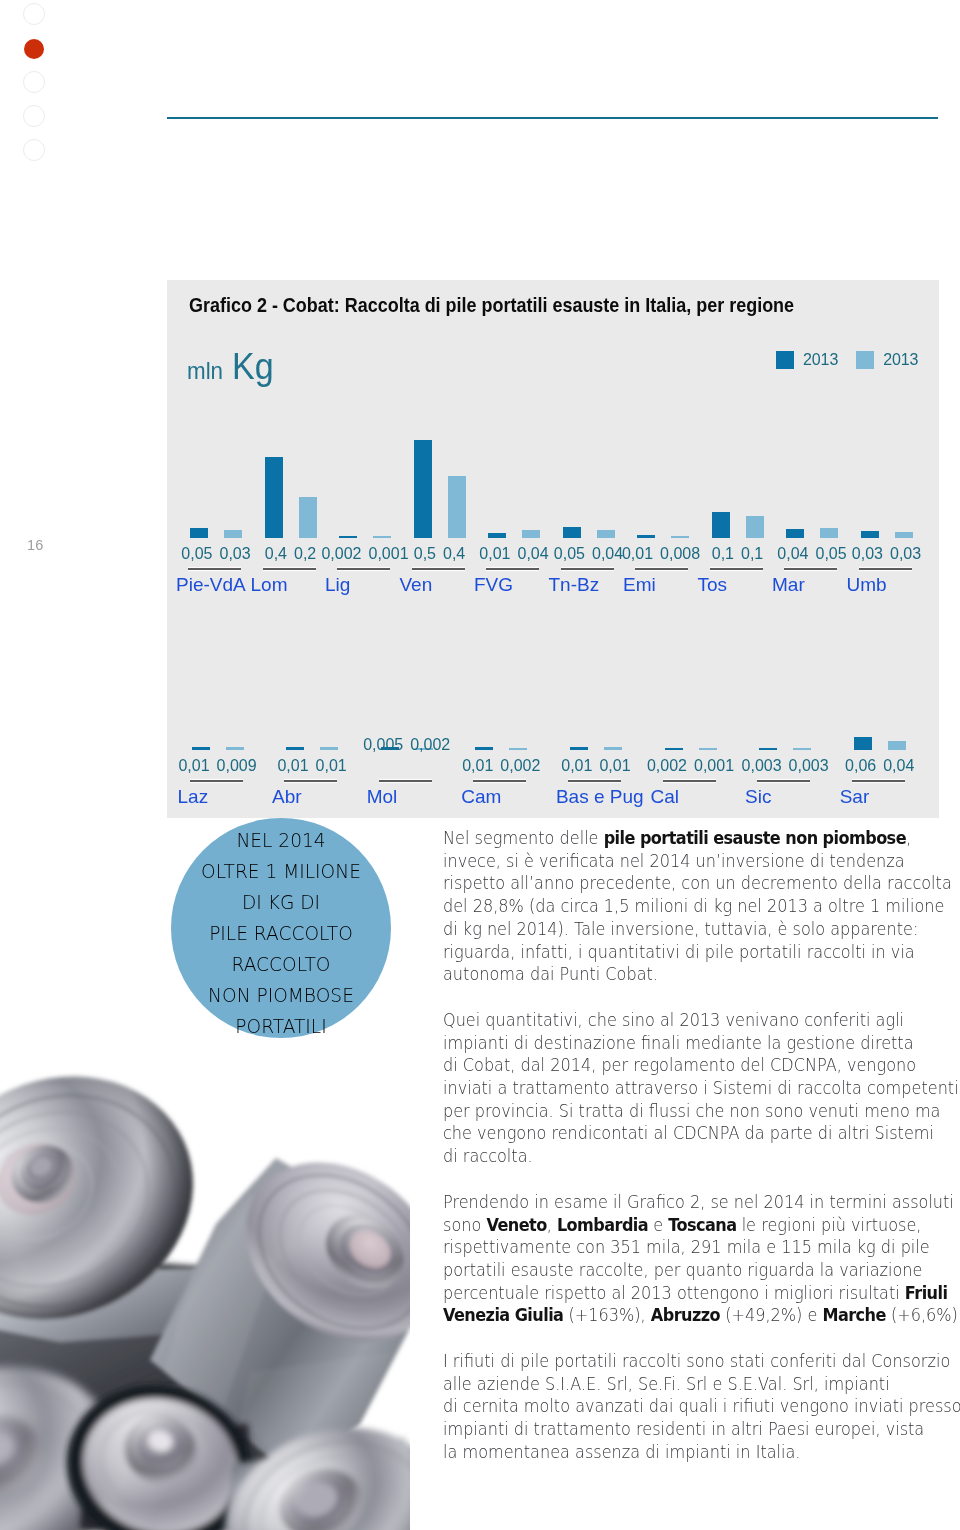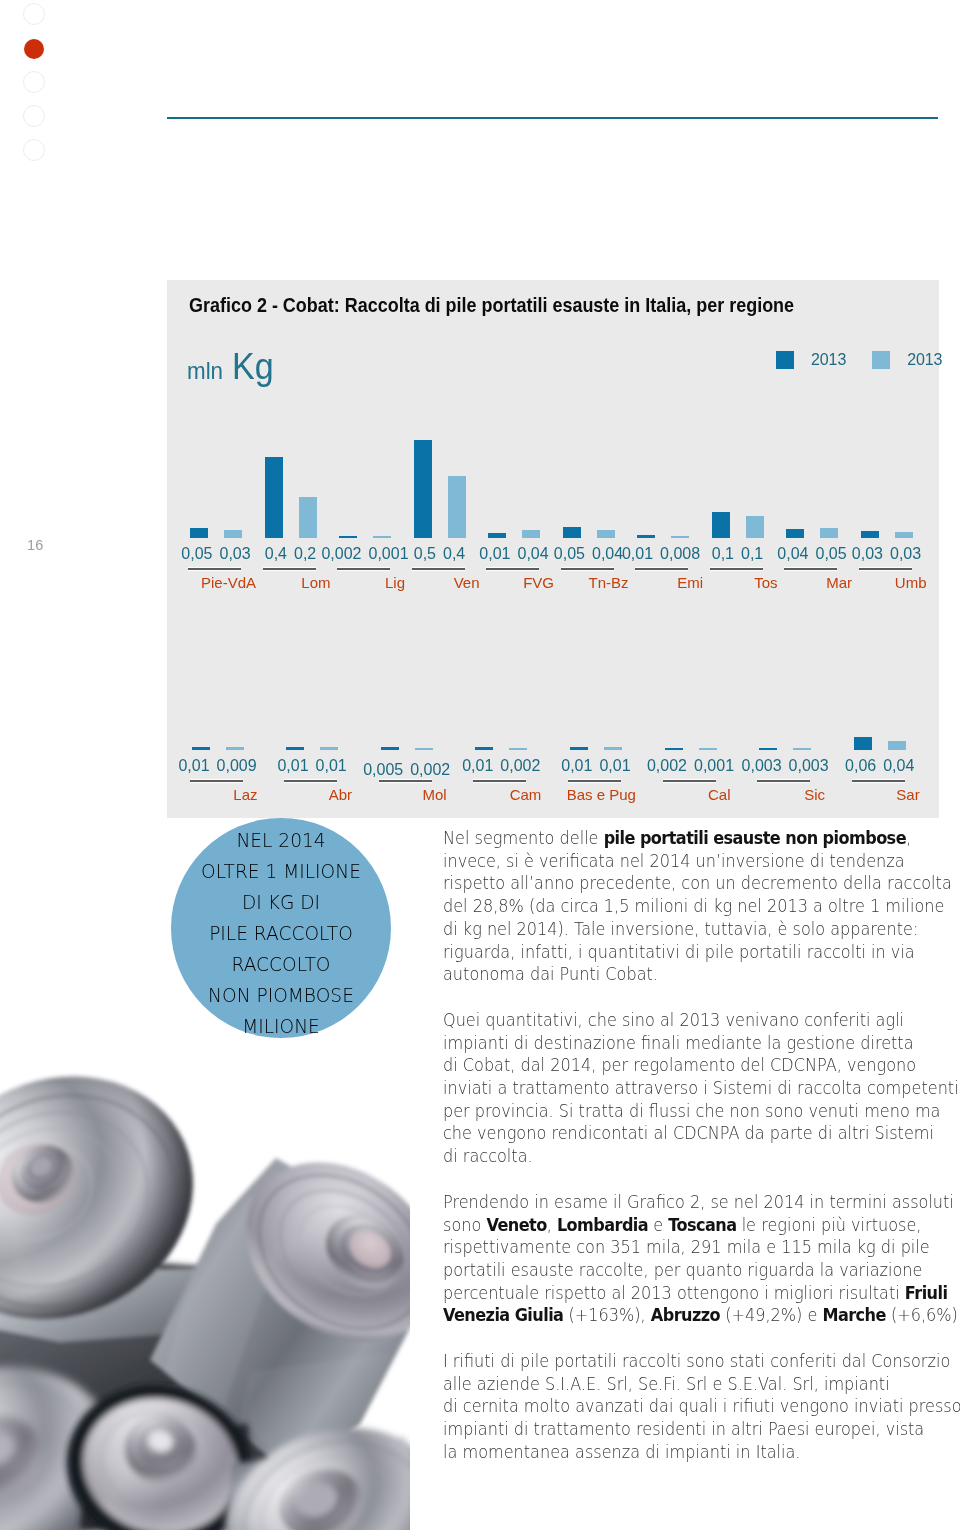--- a/index.html
+++ b/index.html
@@ -16,34 +16,34 @@
   
   .toprule{position:absolute;left:167px;top:116.5px;width:771px;height:2.4px;background:#146e8b;}
 
   
   .panel{position:absolute;left:167px;top:232px;width:772px;height:538px;background:#eaeaea;margin-top:48px;}
   .panel-title{position:absolute;left:22px;top:13px;font-size:20.8px;font-weight:bold;color:#0c0c0c;
                transform:scaleX(0.864);transform-origin:left top;white-space:nowrap;}
   .unit{position:absolute;left:19.5px;top:66px;color:#22738d;white-space:nowrap;}
   .unit .small{font-size:23.8px;display:inline-block;transform:scaleX(0.94);transform-origin:left bottom;}
   .unit .big{font-size:37px;display:inline-block;transform:scaleX(0.92);transform-origin:left bottom;margin-left:7px;}
-  .legend{position:absolute;left:609px;top:71px;display:flex;align-items:center;gap:8px;}
+  .legend{position:absolute;left:609px;top:71px;display:flex;align-items:center;gap:0;}
   .lg-sw{width:18px;height:18px;display:inline-block;}
   .lg-txt{font-size:16px;color:#1c6a82;margin-left:9px;margin-right:18px;letter-spacing:-0.1px;}
   .lg-txt.last{margin-right:0;}
 
   
   .grp{position:absolute;}
   .bar{position:absolute;bottom:0;width:18px;}
   .bar.a{left:0;background:#0b72a8;}
   .bar.b{left:34px;background:#7fb9d5;}
   .vals{position:absolute;left:0;white-space:nowrap;font-size:16px;color:#1c6a82;}
   .vals span{display:inline-block;text-align:center;}
   .sep{position:absolute;height:2.2px;background:#5a5c5e;box-shadow:0 -1.2px 0 #fbfbfb, 0 1.2px 0 #fbfbfb;}
-  .cat{position:absolute;font-size:15px;color:#c2410c;text-align:right;white-space:nowrap;}
+  .cat{position:absolute;font-size:19px;color:#1d4ed8;text-align:left;white-space:nowrap;}
 
   
   .callout{position:absolute;left:171px;top:818px;padding-top:11px;box-sizing:border-box;width:220px;height:220px;border-radius:50%;
            background:#74afd0;color:#000000;display:flex;flex-direction:column;
            align-items:center;justify-content:space-between;font-size:18.6px;line-height:23.1px;
            letter-spacing:0px;font-weight:200;font-family:"DejaVu Sans",sans-serif;}
 
   
   .body{position:absolute;left:443px;top:827px;width:560px;font-size:17.6px;line-height:22.7px;
         color:#35353a;text-align:left;font-family:"DejaVu Sans",sans-serif;font-weight:300;}
@@ -163,21 +163,21 @@
         <div class="grp" style="left: 119.1px; top: 0px;">
           <div class="bar a" style="top:466.6px;height:3.4px;bottom:auto"></div>
           <div class="bar b" style="top:467.4px;height:2.6px;bottom:auto"></div>
           <div class="vals" style="top:477px;left:-24px;width:100px;text-align:center"><span>0,01</span><span style="margin-left:7px">0,01</span></div>
           <div class="sep" style="top:499.5px;left:-2px;width:53px"></div>
           <div class="cat" style="top:505.5px;left:-14px;width:80px">Abr</div>
         </div>
         <div class="grp" style="left: 213.7px; top: 0px;">
           <div class="bar a" style="top:467.4px;height:2.6px;bottom:auto"></div>
           <div class="bar b" style="top:468px;height:2px;bottom:auto"></div>
-          <div class="vals" style="top:481px;left:-24px;width:100px;text-align:center"><span>0,005</span><span style="margin-left:7px">0,002</span></div>
+          <div class="vals" style="top:456px;left:-24px;width:100px;text-align:center"><span>0,005</span><span style="margin-left:7px">0,002</span></div>
           <div class="sep" style="top:499.5px;left:-2px;width:53px"></div>
           <div class="cat" style="top:505.5px;left:-14px;width:80px">Mol</div>
         </div>
         <div class="grp" style="left: 308.3px; top: 0px;">
           <div class="bar a" style="top:466.6px;height:3.4px;bottom:auto"></div>
           <div class="bar b" style="top:468px;height:2px;bottom:auto"></div>
           <div class="vals" style="top:477px;left:-24px;width:100px;text-align:center"><span>0,01</span><span style="margin-left:7px">0,002</span></div>
           <div class="sep" style="top:499.5px;left:-2px;width:53px"></div>
           <div class="cat" style="top:505.5px;left:-14px;width:80px">Cam</div>
         </div>
@@ -212,21 +212,21 @@
       </div>
   </div>
 
   <div class="callout" style="background: rgb(116, 175, 208);">
     <div>NEL 2014</div>
     <div>OLTRE 1 MILIONE</div>
     <div>DI KG DI</div>
     <div>PILE RACCOLTO</div>
     <div>RACCOLTO</div>
     <div>NON PIOMBOSE</div>
-    <div>MILIONE</div>
+    <div>PORTATILI</div>
   </div>
 
   <div class="body" id="bodytext">
       <p>
         <span class="ln"><span>Nel segmento delle </span><b>pile portatili esauste non piombose</b><span>,</span></span>
         <span class="ln"><span>invece, si è verificata nel 2014 un’inversione di tendenza</span></span>
         <span class="ln"><span>rispetto all’anno precedente, con un decremento della raccolta</span></span>
         <span class="ln"><span>del 28,8% (da circa 1,5 milioni di kg nel 2013 a oltre 1 milione</span></span>
         <span class="ln"><span>di kg nel 2014). Tale inversione, tuttavia, è solo apparente:</span></span>
         <span class="ln"><span>riguarda, infatti, i quantitativi di pile portatili raccolti in via</span></span>

